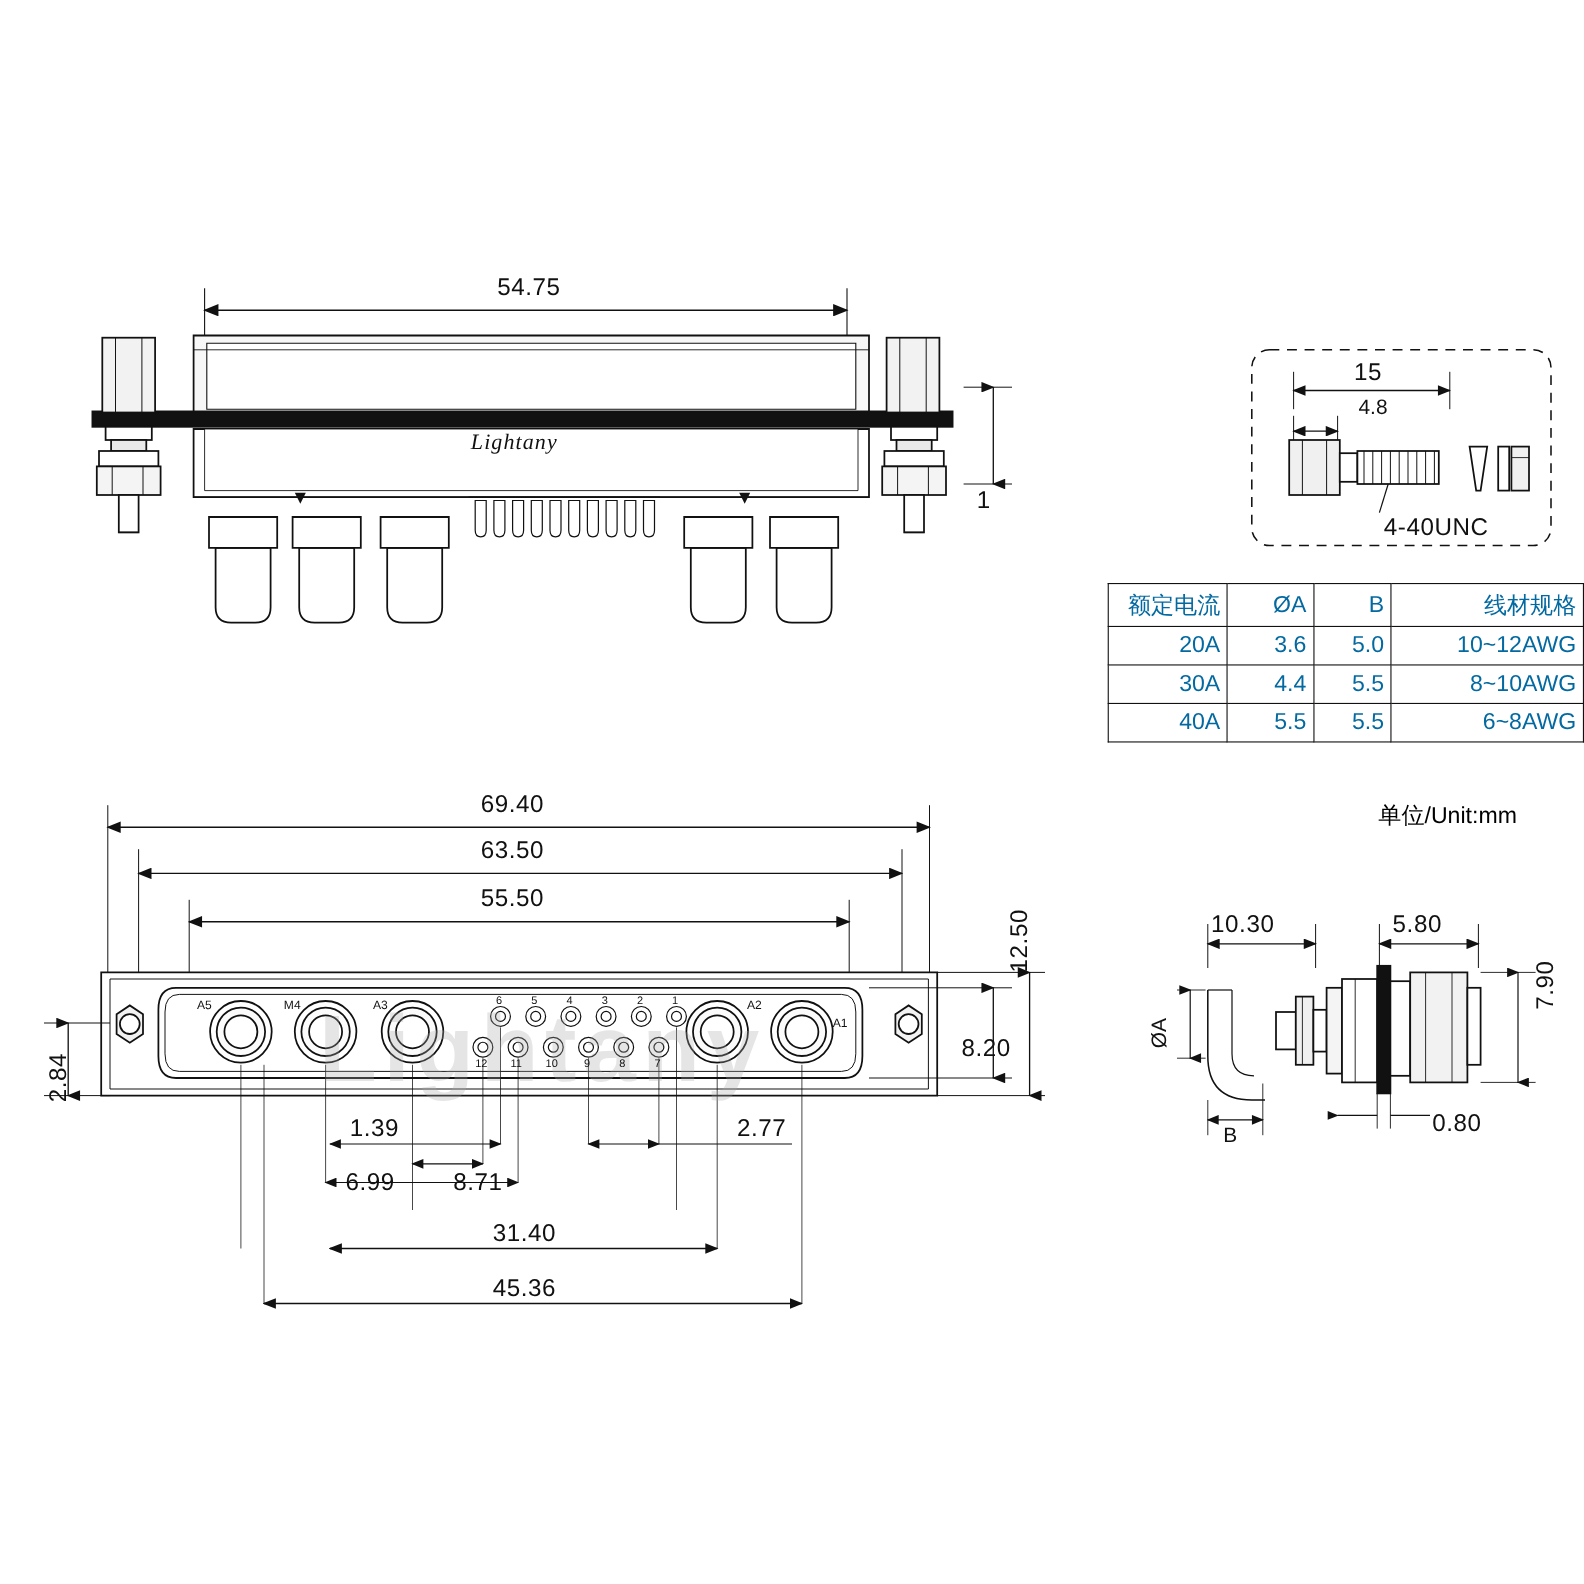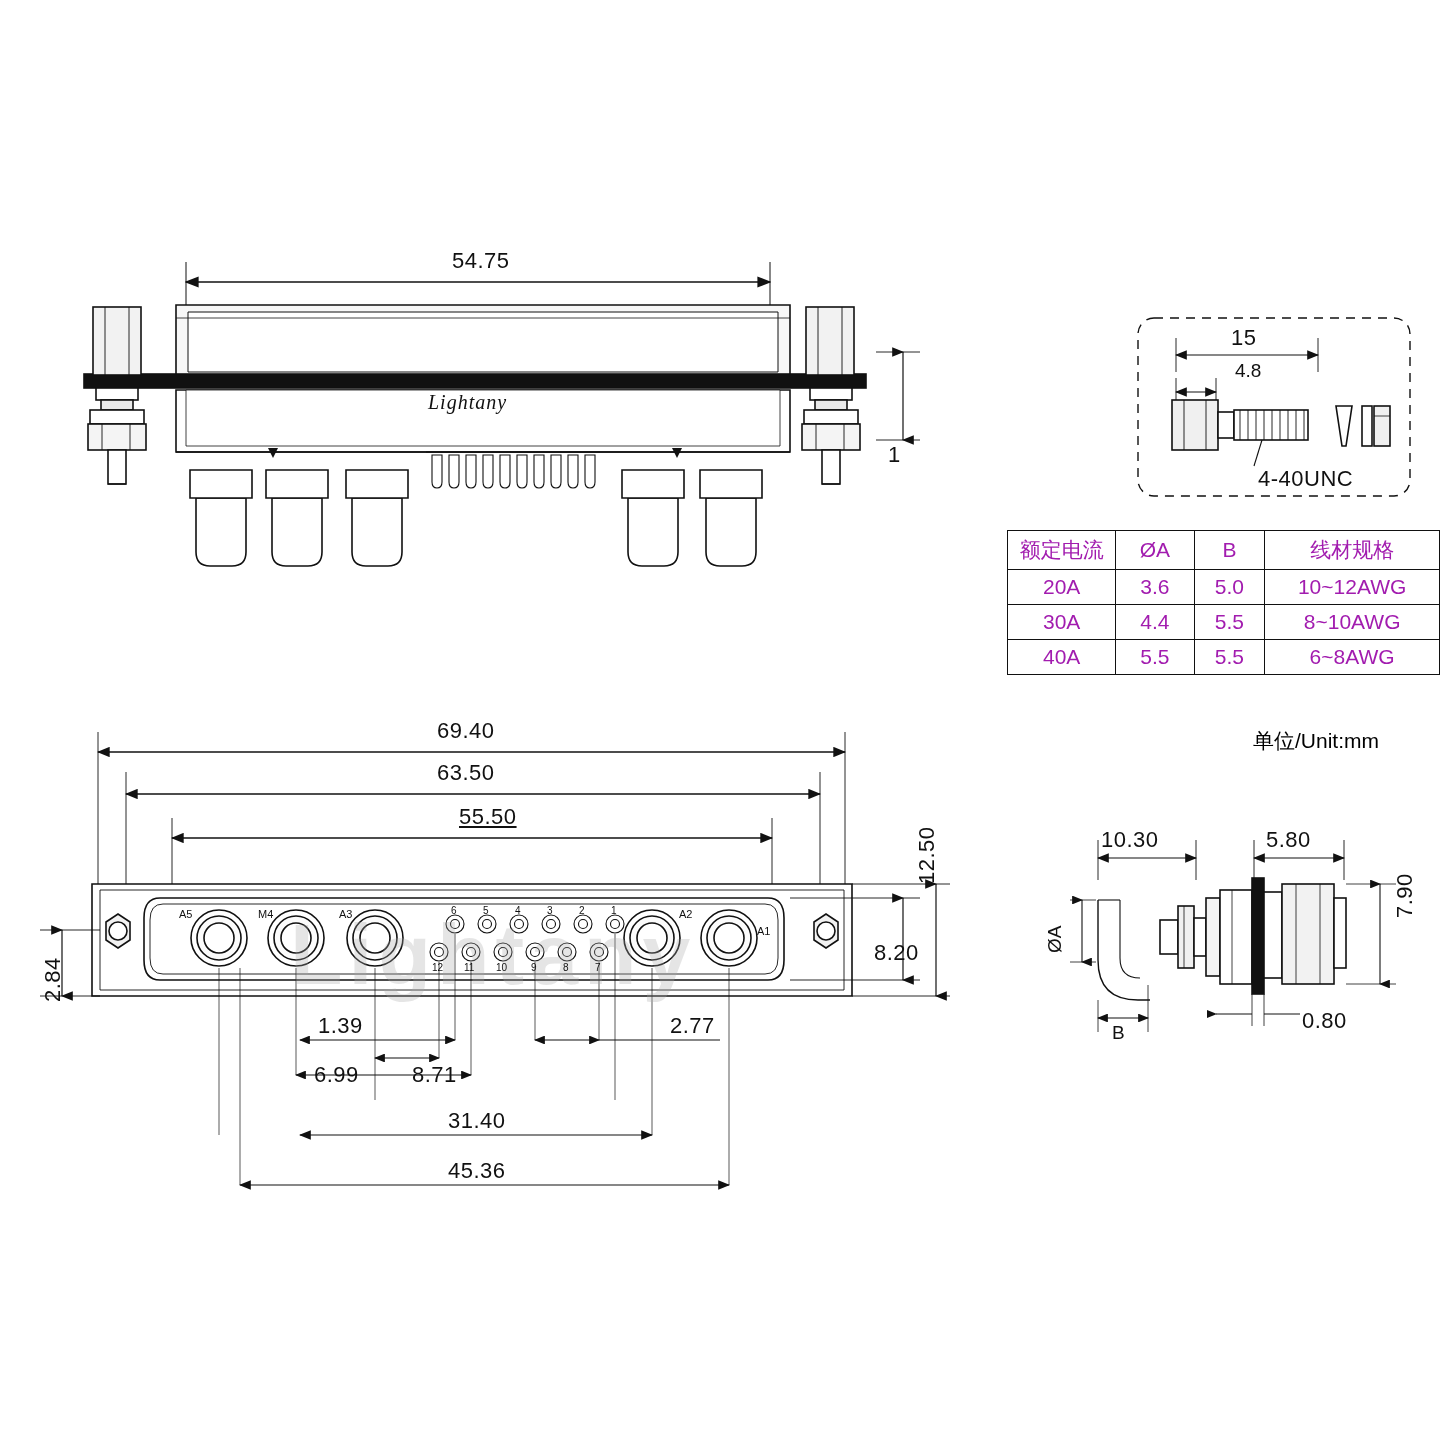--- a/index.html
+++ b/index.html
@@ -7,21 +7,21 @@
   .stage{position:absolute;left:0;top:0;width:1440px;height:1440px;overflow:hidden;}
   svg{position:absolute;left:0;top:0;}
   .lbl{position:absolute;font-family:"Liberation Sans",sans-serif;color:#111;white-space:nowrap;}
   .dim{font-size:22px;letter-spacing:0.5px;}
   .dim-sm{font-size:19px;}
   .tiny{font-size:11px;}
   .tiny2{font-size:10px;}
   .brand{position:absolute;font-family:"Liberation Serif",serif;font-style:italic;font-size:20px;color:#111;letter-spacing:1px;}
   
   .spec-table{position:absolute;left:1007px;top:530px;border-collapse:collapse;}
-  .spec-table td,.spec-table th{border:1.6px solid #111;font-size:21px;text-align:center;padding:5px 6px;font-weight:normal;font-family:"Liberation Sans",sans-serif;color:#a21caf;}
+  .spec-table td,.spec-table th{border:1.6px solid #111;font-size:21px;text-align:right;padding:5px 6px;font-weight:normal;font-family:"Liberation Sans",sans-serif;color:#0369a1;}
   .spec-table th{font-size:21px;}
   .col0{width:100px;} .col1{width:68px;} .col2{width:60px;} .col3{width:166px;}
   .unit{position:absolute;left:1253px;top:727px;font-size:21px;}
   .wm{position:absolute;left:290px;top:905px;font-size:86px;font-weight:bold;color:rgba(170,170,170,0.30);letter-spacing:6px;font-family:"Liberation Sans",sans-serif;}
 </style>
 </head>
 <body>
 
 <div class="stage">
 
@@ -340,21 +340,21 @@
     <td>6~8AWG</td>
   </tr>
 </tbody>
     </table>
 <div class="unit">单位/Unit:mm</div>
 
 <div class="wm">Lightany</div>
 
 <div class="lbl dim" style="left:437px;top:718px;">69.40</div>
 <div class="lbl dim" style="left:437px;top:760px;">63.50</div>
-<div class="lbl dim" style="left:459px;top:804px;text-decoration:underline;">55.50</div>
+<div class="lbl dim" style="left:437px;top:804px;">55.50</div>
 <div class="lbl dim" style="left:874px;top:940px;">8.20</div>
 <div class="lbl dim" style="left:914px;top:884px;transform:rotate(-90deg);transform-origin:left top;">12.50</div>
 <div class="lbl dim" style="left:40px;top:1002px;transform:rotate(-90deg);transform-origin:left top;">2.84</div>
 
 <div class="lbl dim" style="left:318px;top:1013px;">1.39</div>
 <div class="lbl dim" style="left:670px;top:1013px;">2.77</div>
 <div class="lbl dim" style="left:314px;top:1062px;">6.99</div>
 <div class="lbl dim" style="left:412px;top:1062px;">8.71</div>
 <div class="lbl dim" style="left:448px;top:1108px;">31.40</div>
 <div class="lbl dim" style="left:448px;top:1158px;">45.36</div>

